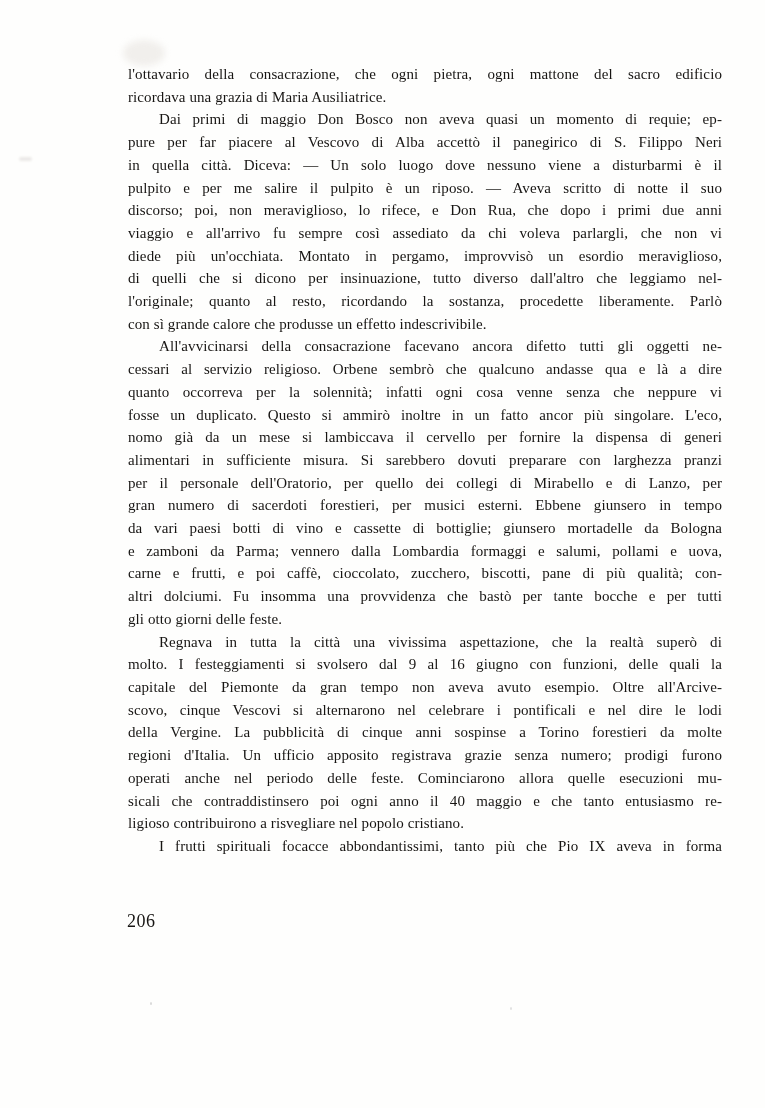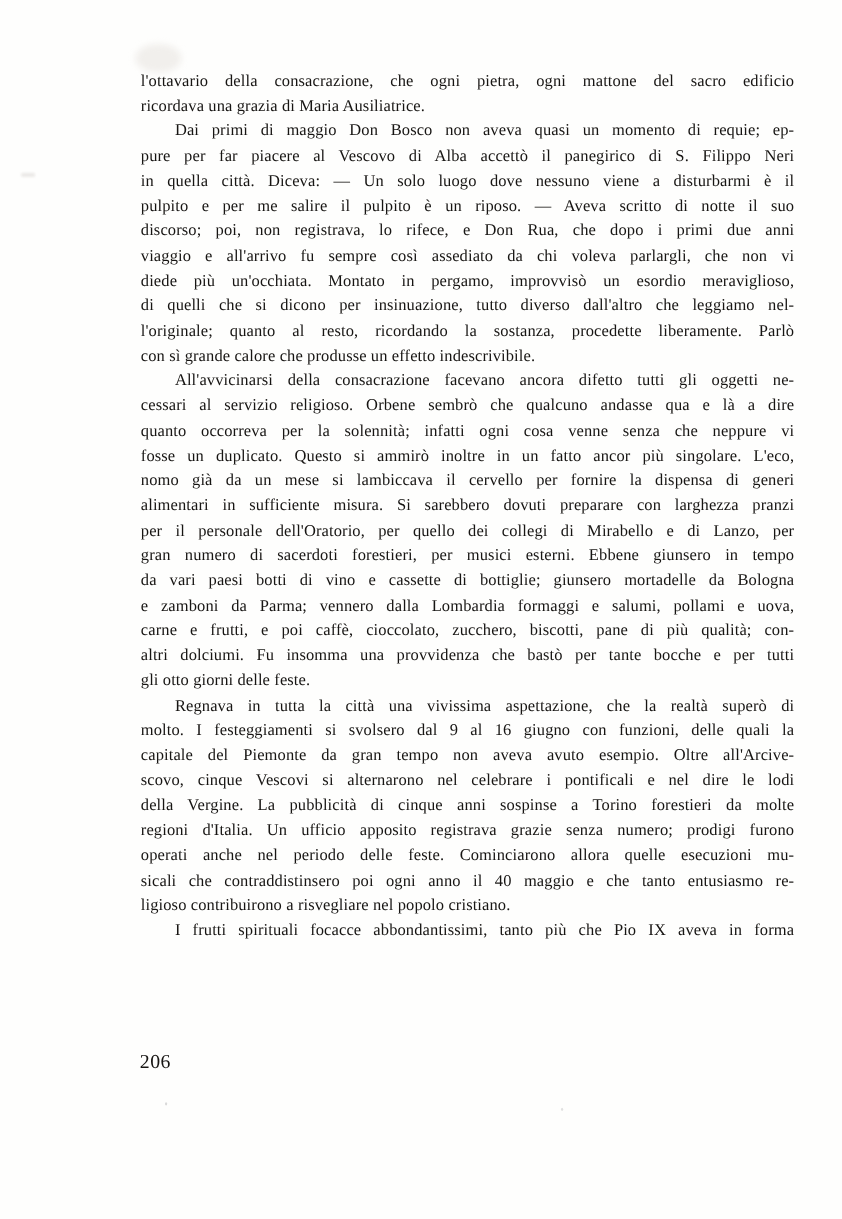--- a/index.html
+++ b/index.html
@@ -27,21 +27,20 @@
     text-align-last: justify;
   }
   .line.short-last { text-align-last: left; font-family: Liberation Serif, serif; }
   .para.indent .line:first-child { text-indent: 31px; }
   .page-number {
     position: absolute;
     left: 127px;
     top: 911px;
     font-size: 18px;
     letter-spacing: 0.5px;
-    margin-top: 44px;
   }
   .smudge {
     position: absolute;
     left: 123px; top: 40px;
     width: 42px; height: 26px;
     background: #f1efec;
     border-radius: 50%;
     filter: blur(3px);
   }
   .edge-mark {
@@ -65,21 +64,21 @@
   <div class="text-block" id="text-block">
       <div class="para">
         <div class="line">l'ottavario della consacrazione, che ogni pietra, ogni mattone del sacro edificio</div>
         <div class="line short-last">ricordava una grazia di Maria Ausiliatrice.</div>
       </div>
       <div class="para indent">
         <div class="line">Dai primi di maggio Don Bosco non aveva quasi un momento di requie; ep-</div>
         <div class="line">pure per far piacere al Vescovo di Alba accettò il panegirico di S. Filippo Neri</div>
         <div class="line">in quella città. Diceva: — Un solo luogo dove nessuno viene a disturbarmi è il</div>
         <div class="line">pulpito e per me salire il pulpito è un riposo. — Aveva scritto di notte il suo</div>
-        <div class="line">discorso; poi, non registrava, lo rifece, e Don Rua, che dopo i primi due anni</div>
+        <div class="line">discorso; poi, non meraviglioso, lo rifece, e Don Rua, che dopo i primi due anni</div>
         <div class="line">viaggio e all'arrivo fu sempre così assediato da chi voleva parlargli, che non vi</div>
         <div class="line">diede più un'occhiata. Montato in pergamo, improvvisò un esordio meraviglioso,</div>
         <div class="line">di quelli che si dicono per insinuazione, tutto diverso dall'altro che leggiamo nel-</div>
         <div class="line">l'originale; quanto al resto, ricordando la sostanza, procedette liberamente. Parlò</div>
         <div class="line short-last">con sì grande calore che produsse un effetto indescrivibile.</div>
       </div>
       <div class="para indent">
         <div class="line">All'avvicinarsi della consacrazione facevano ancora difetto tutti gli oggetti ne-</div>
         <div class="line">cessari al servizio religioso. Orbene sembrò che qualcuno andasse qua e là a dire</div>
         <div class="line">quanto occorreva per la solennità; infatti ogni cosa venne senza che neppure vi</div>

